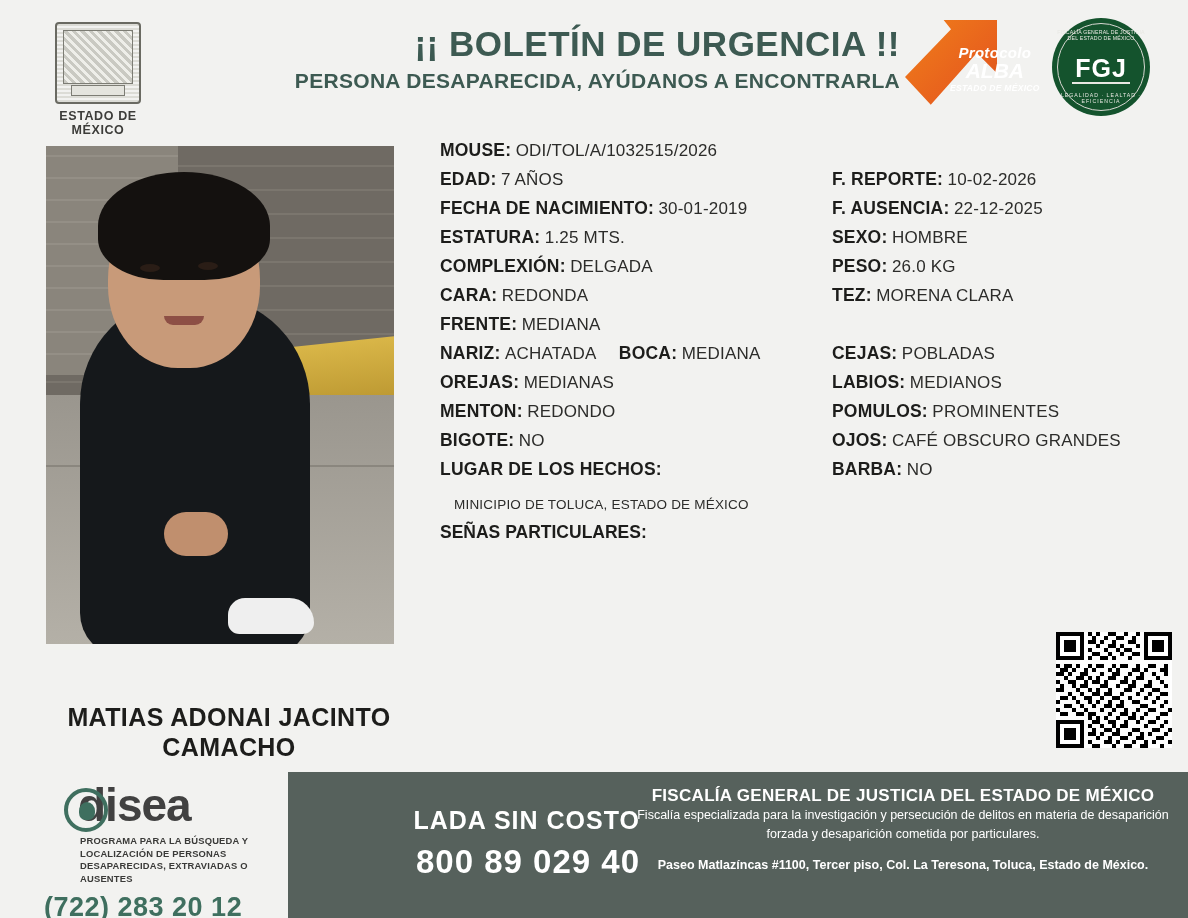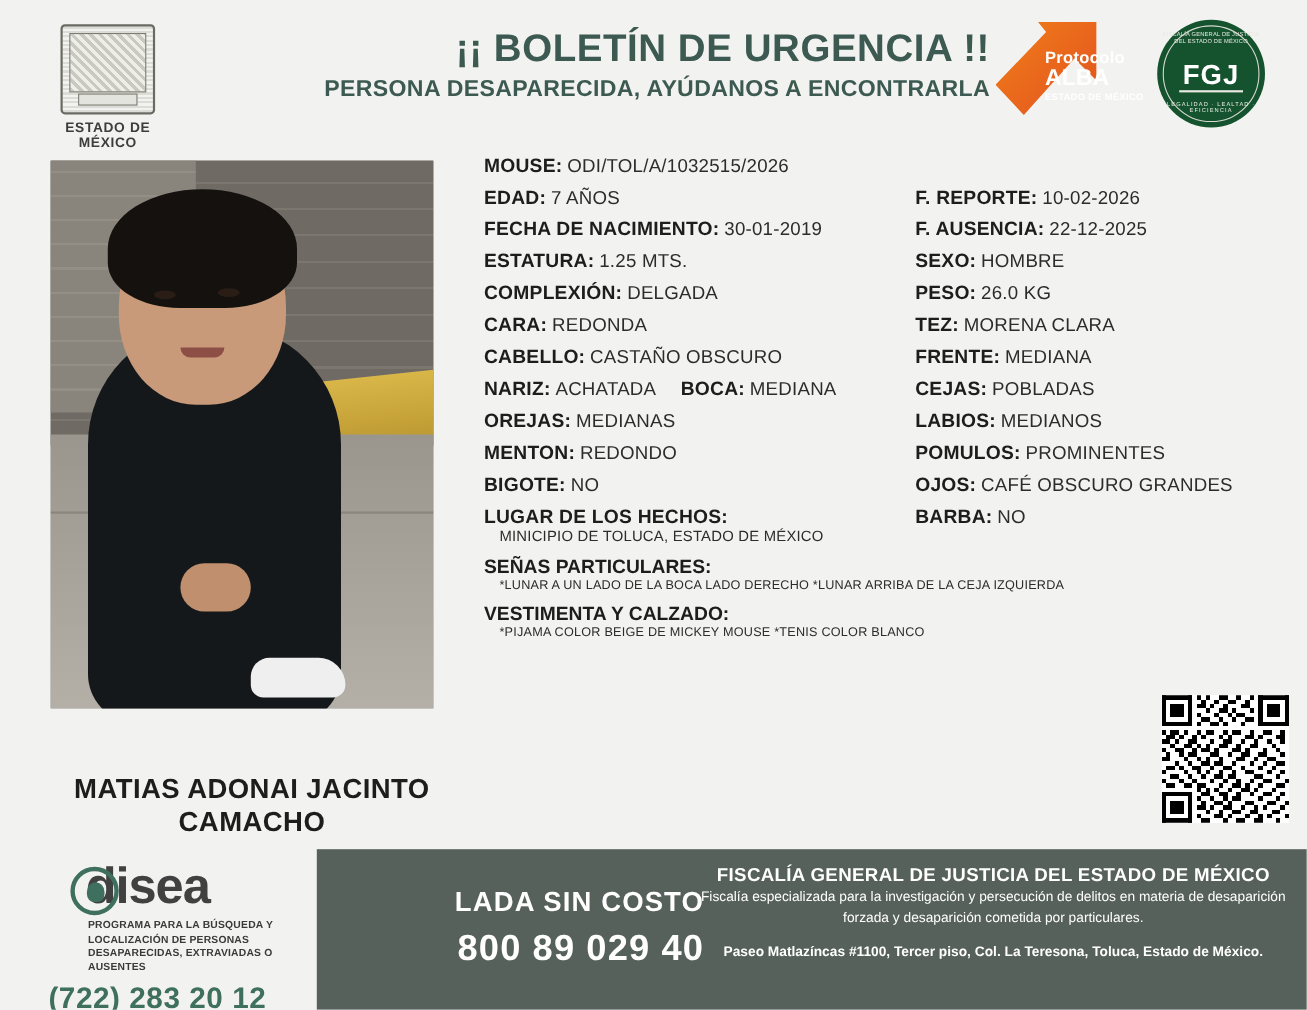--- a/index.html
+++ b/index.html
@@ -45,21 +45,21 @@
     font-size:21px;font-weight:bold;color:#3d5a52;letter-spacing:.3px;
     margin-top:6px;
   }
   
   .alba{position:absolute;left:905px;top:16px;width:145px;height:100px;}
   .alba-arrow{
     position:absolute;left:0;top:4px;width:92px;height:92px;
     background:linear-gradient(135deg,#f07f1a 0%,#e8621d 60%,#d8511b 100%);
     clip-path:polygon(42% 0%,100% 0%,100% 58%,78% 36%,28% 92%,0% 62%,50% 10%);
   }
-  .alba-txt{position:absolute;left:45px;top:28px;color:#fff;text-align:left;}
+  .alba-txt{position:absolute;left:45px;top:28px;color:#fff;text-align:center;font-style:italic;}
   .alba-l1{font-size:15px;font-weight:bold;letter-spacing:.3px;}
   .alba-l2{font-size:21px;font-weight:bold;line-height:.95;}
   .alba-l3{font-size:8.5px;font-weight:bold;letter-spacing:.3px;margin-top:2px;}
   
   .fgj{
     position:absolute;left:1052px;top:18px;width:98px;height:98px;border-radius:50%;
     background:#14532d;color:#fff;
   }
   .fgj:before{
     content:"";position:absolute;left:5px;top:5px;right:5px;bottom:5px;
@@ -124,21 +124,21 @@
     letter-spacing:.4px;
     margin-top:42px;
   }
   
   .data{position:absolute;left:440px;top:140px;width:720px;}
   .row{display:flex;align-items:flex-start;margin-bottom:8px;}
   .col-l{width:392px;}
   .col-r{width:320px;}
   .lbl{font-weight:bold;font-size:17.5px;color:#1d1d1b;letter-spacing:.2px;}
   .val{font-size:17px;color:#2c2c2a;letter-spacing:.2px;}
-  .sub{font-size:13.5px;color:#2c2c2a;margin-left:14px;letter-spacing:.2px;}
+  .sub{font-size:13.5px;color:#2c2c2a;margin-left:14px;letter-spacing:.2px;margin-top:17px;}
   .sub-sm{font-size:11.5px;color:#2c2c2a;margin-left:14px;letter-spacing:.2px;}
   .blocklabel{font-weight:bold;font-size:17.5px;color:#1d1d1b;margin-top:10px;}
   
   .qr{position:absolute;left:1056px;top:632px;width:116px;height:116px;background:#fff;}
   .qr svg{display:block;}
   
   .footer{position:absolute;left:0;top:772px;width:1188px;height:146px;}
   .odisea{position:absolute;left:34px;top:10px;width:252px;}
   .odisea-word{font-size:46px;font-weight:bold;color:#414141;letter-spacing:-1px;
     line-height:1;padding-left:44px;}
@@ -271,24 +271,20 @@
       <span class="lbl">CARA:</span>
       <span class="val">REDONDA</span>
     </div>
     <div class="col-r">
       <span class="lbl">TEZ:</span>
       <span class="val">MORENA CLARA</span>
     </div>
   </div>
 
   <div class="row">
-    <div class="col-l">
-      <span class="lbl">CABELLO:</span>
-      <span class="val">CASTAÑO OBSCURO</span>
-    </div>
     <div class="col-r">
       <span class="lbl">FRENTE:</span>
       <span class="val">MEDIANA</span>
     </div>
   </div>
 
   <div class="row">
     <div class="col-l">
       <span class="lbl">NARIZ:</span>
       <span class="val">ACHATADA</span>
@@ -341,27 +337,22 @@
       <div class="sub">MINICIPIO DE TOLUCA, ESTADO DE MÉXICO</div>
     </div>
     <div class="col-r">
       <span class="lbl">BARBA:</span>
       <span class="val">NO</span>
     </div>
   </div>
 
   <div>
     <div class="blocklabel">SEÑAS PARTICULARES:</div>
-    <div class="sub-sm">*LUNAR  A  UN LADO  DE LA BOCA  LADO  DERECHO  *LUNAR  ARRIBA  DE LA CEJA  IZQUIERDA</div>
-  </div>
-
-  <div>
-    <div class="blocklabel">VESTIMENTA Y CALZADO:</div>
-    <div class="sub-sm">*PIJAMA  COLOR  BEIGE DE MICKEY MOUSE  *TENIS COLOR  BLANCO</div>
-  </div>
+  </div>
+
 </div>
 
 <div class="qr">
   <svg width="116" height="116" viewBox="0 0 29 29" shape-rendering="crispEdges">
     <rect width="29" height="29" fill="#ffffff"></rect>
     <g fill="#000000">
       <rect x="0" y="0" width="7" height="1"></rect>
         <rect x="0" y="6" width="7" height="1"></rect>
       <rect x="0" y="0" width="1" height="7"></rect>
         <rect x="6" y="0" width="1" height="7"></rect>

